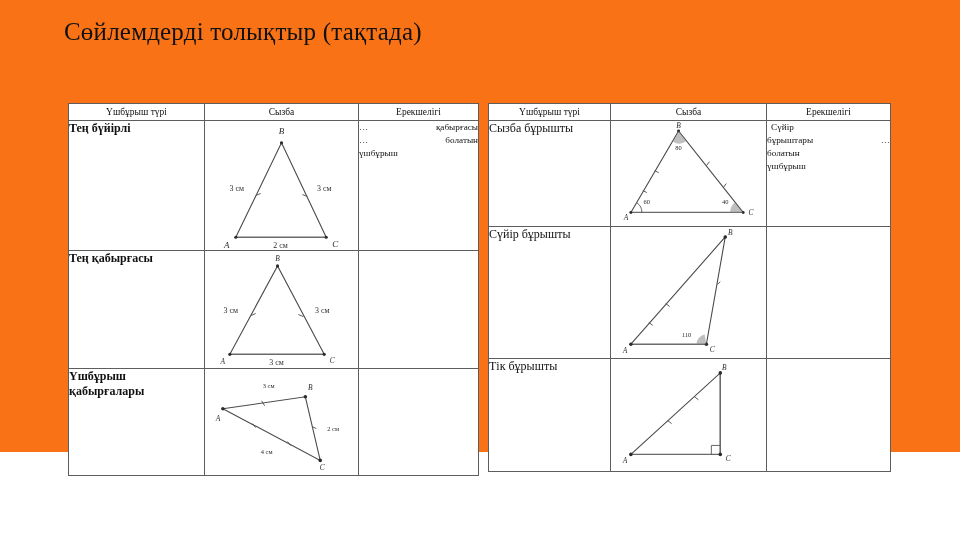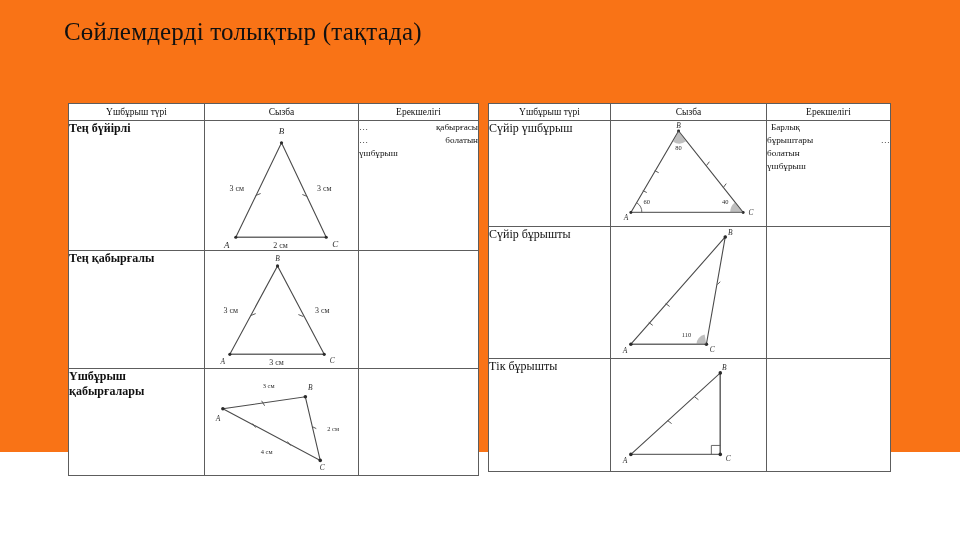--- a/index.html
+++ b/index.html
@@ -129,21 +129,21 @@
         </div>
         <div style="display:flex; justify-content:space-between;">
           <span>…</span>
           <span>болатын</span>
         </div>
         <div class="lastline">үшбұрыш</div>
       </td>
     </tr>
 
     <tr style="height:118px">
-      <td class="rowlabel">Тең қабырғалы</td>
+      <td class="rowlabel">Тең қабырғасы</td>
       <td class="figcell">
         <svg class="figwrap" width="154" height="118" viewBox="0 0 154 118">
           <polyline class="edge" points="25,104 73,15 120,104"></polyline>
           <line class="base" x1="25" y1="104" x2="120" y2="104"></line>
           <circle class="vertexdot" cx="73" cy="15" r="1.6"></circle>
           <circle class="vertexdot" cx="25" cy="104" r="1.6"></circle>
           <circle class="vertexdot" cx="120" cy="104" r="1.6"></circle>
           <line class="edge-thin" x1="46" y1="65" x2="51" y2="63"></line>
           <line class="edge-thin" x1="94" y1="64" x2="99" y2="66"></line>
           <text class="vlabel-sm" x="73" y="10" text-anchor="middle">B</text>
@@ -191,21 +191,21 @@
       <col style="width:124px">
     </colgroup>
     <tbody>
         <tr>
       <th class="hdr">Үшбұрыш түрі</th>
       <th class="hdr">Сызба</th>
       <th class="hdr">Ерекшелігі</th>
     </tr>
 
     <tr style="height:106px">
-      <td class="rowlabel light">Сүйір үшбұрыш</td>
+      <td class="rowlabel light">Сызба бұрышты</td>
       <td class="figcell">
         <svg class="figwrap" width="156" height="106" viewBox="0 0 156 106">
           <polyline class="edge" points="20,92 68,10 133,92"></polyline>
           <line class="base" x1="20" y1="92" x2="133" y2="92"></line>
           <circle class="vertexdot" cx="68" cy="10" r="1.5"></circle>
           <circle class="vertexdot" cx="20" cy="92" r="1.5"></circle>
           <circle class="vertexdot" cx="133" cy="92" r="1.5"></circle>
           <path class="sector" d="M68,10 L62.5,21 A12,12 0 0,0 75.5,20.5 Z"></path>
           <path class="arc" d="M31,92 A11,11 0 0,0 26.2,82.5"></path>
           <path class="sector" d="M133,92 L120,92 A13,13 0 0,1 124.5,82 Z"></path>
@@ -215,21 +215,21 @@
           <line class="edge-thin" x1="113" y1="67" x2="116" y2="63"></line>
           <text class="vlabel-sm" x="68" y="7" text-anchor="middle">B</text>
           <text class="vlabel-sm" x="15" y="100" text-anchor="middle">A</text>
           <text class="vlabel-sm" x="141" y="95" text-anchor="middle">C</text>
           <text class="anglab" x="68" y="29" text-anchor="middle">80</text>
           <text class="anglab" x="36" y="84" text-anchor="middle">60</text>
           <text class="anglab" x="115" y="84" text-anchor="middle">40</text>
         </svg>
       </td>
       <td class="feature">
-        <div style="padding-left:4px;">Барлық</div>
+        <div style="padding-left:4px;">Сүйір</div>
         <div style="display:flex; justify-content:space-between;align-items:center;">
           <span>бұрыштары</span>
           <span>…</span>
         </div>
         <div>болатын</div>
         <div>үшбұрыш</div>
       </td>
     </tr>
 
     <tr style="height:132px">

